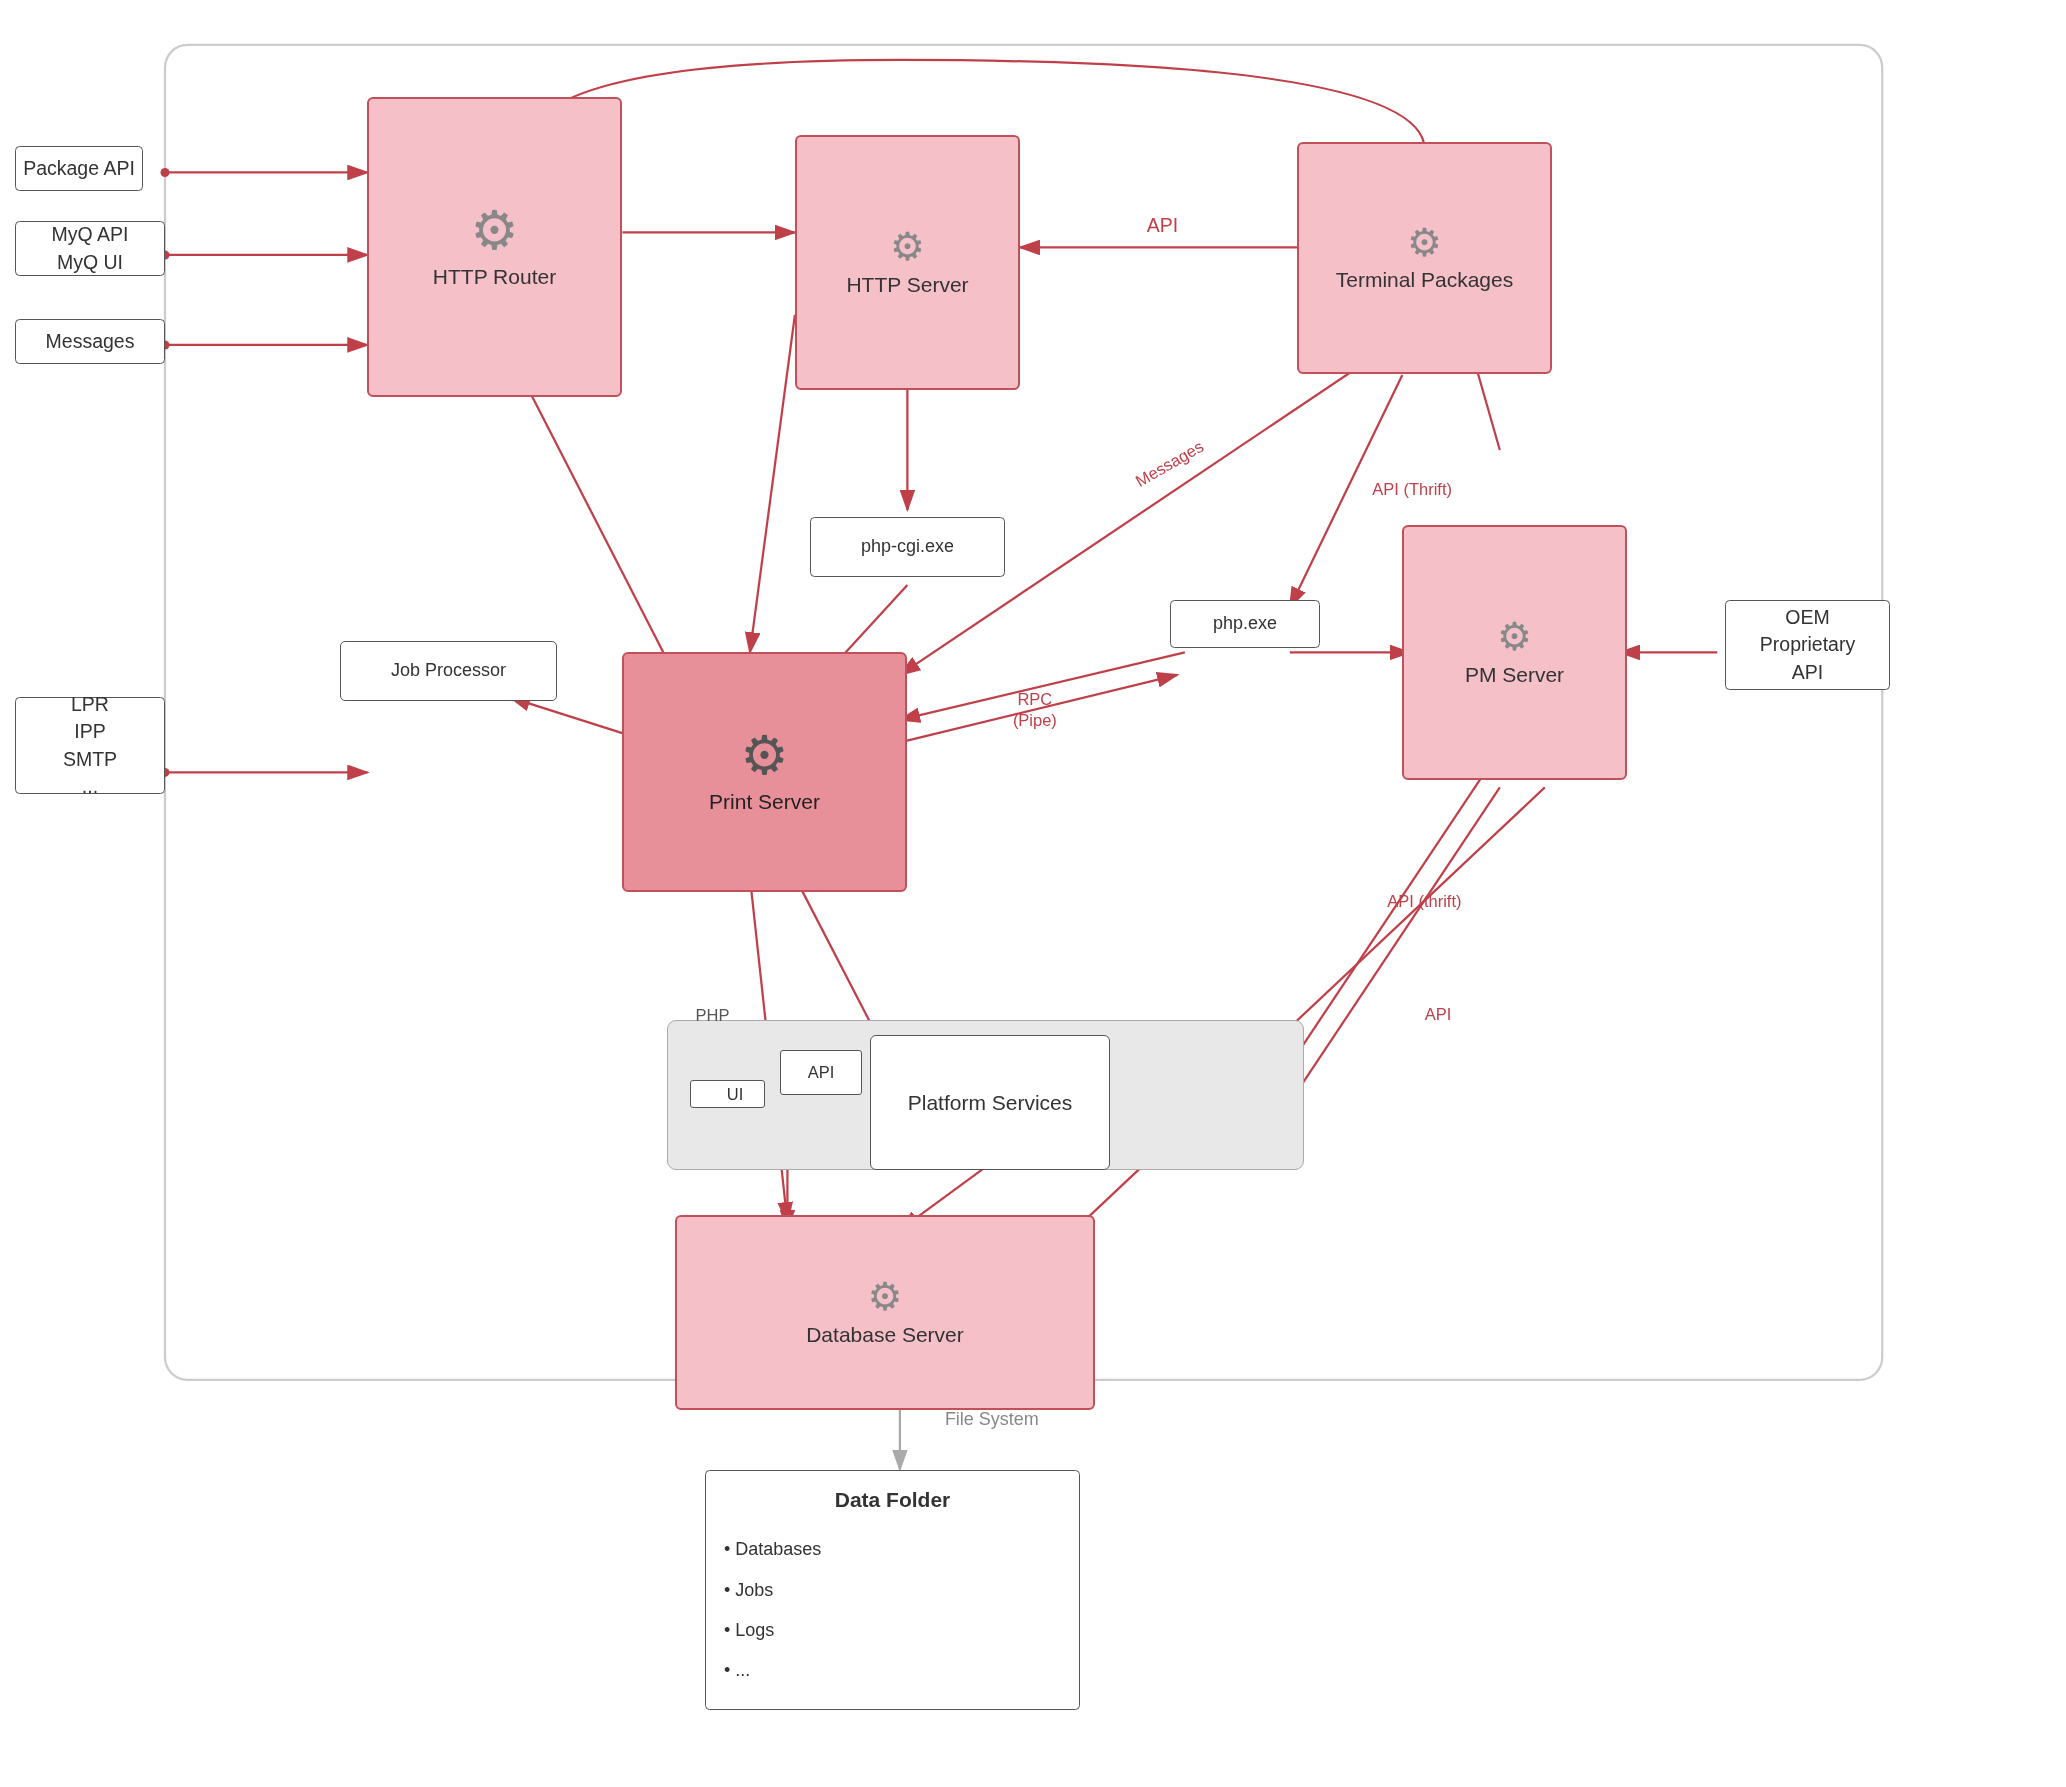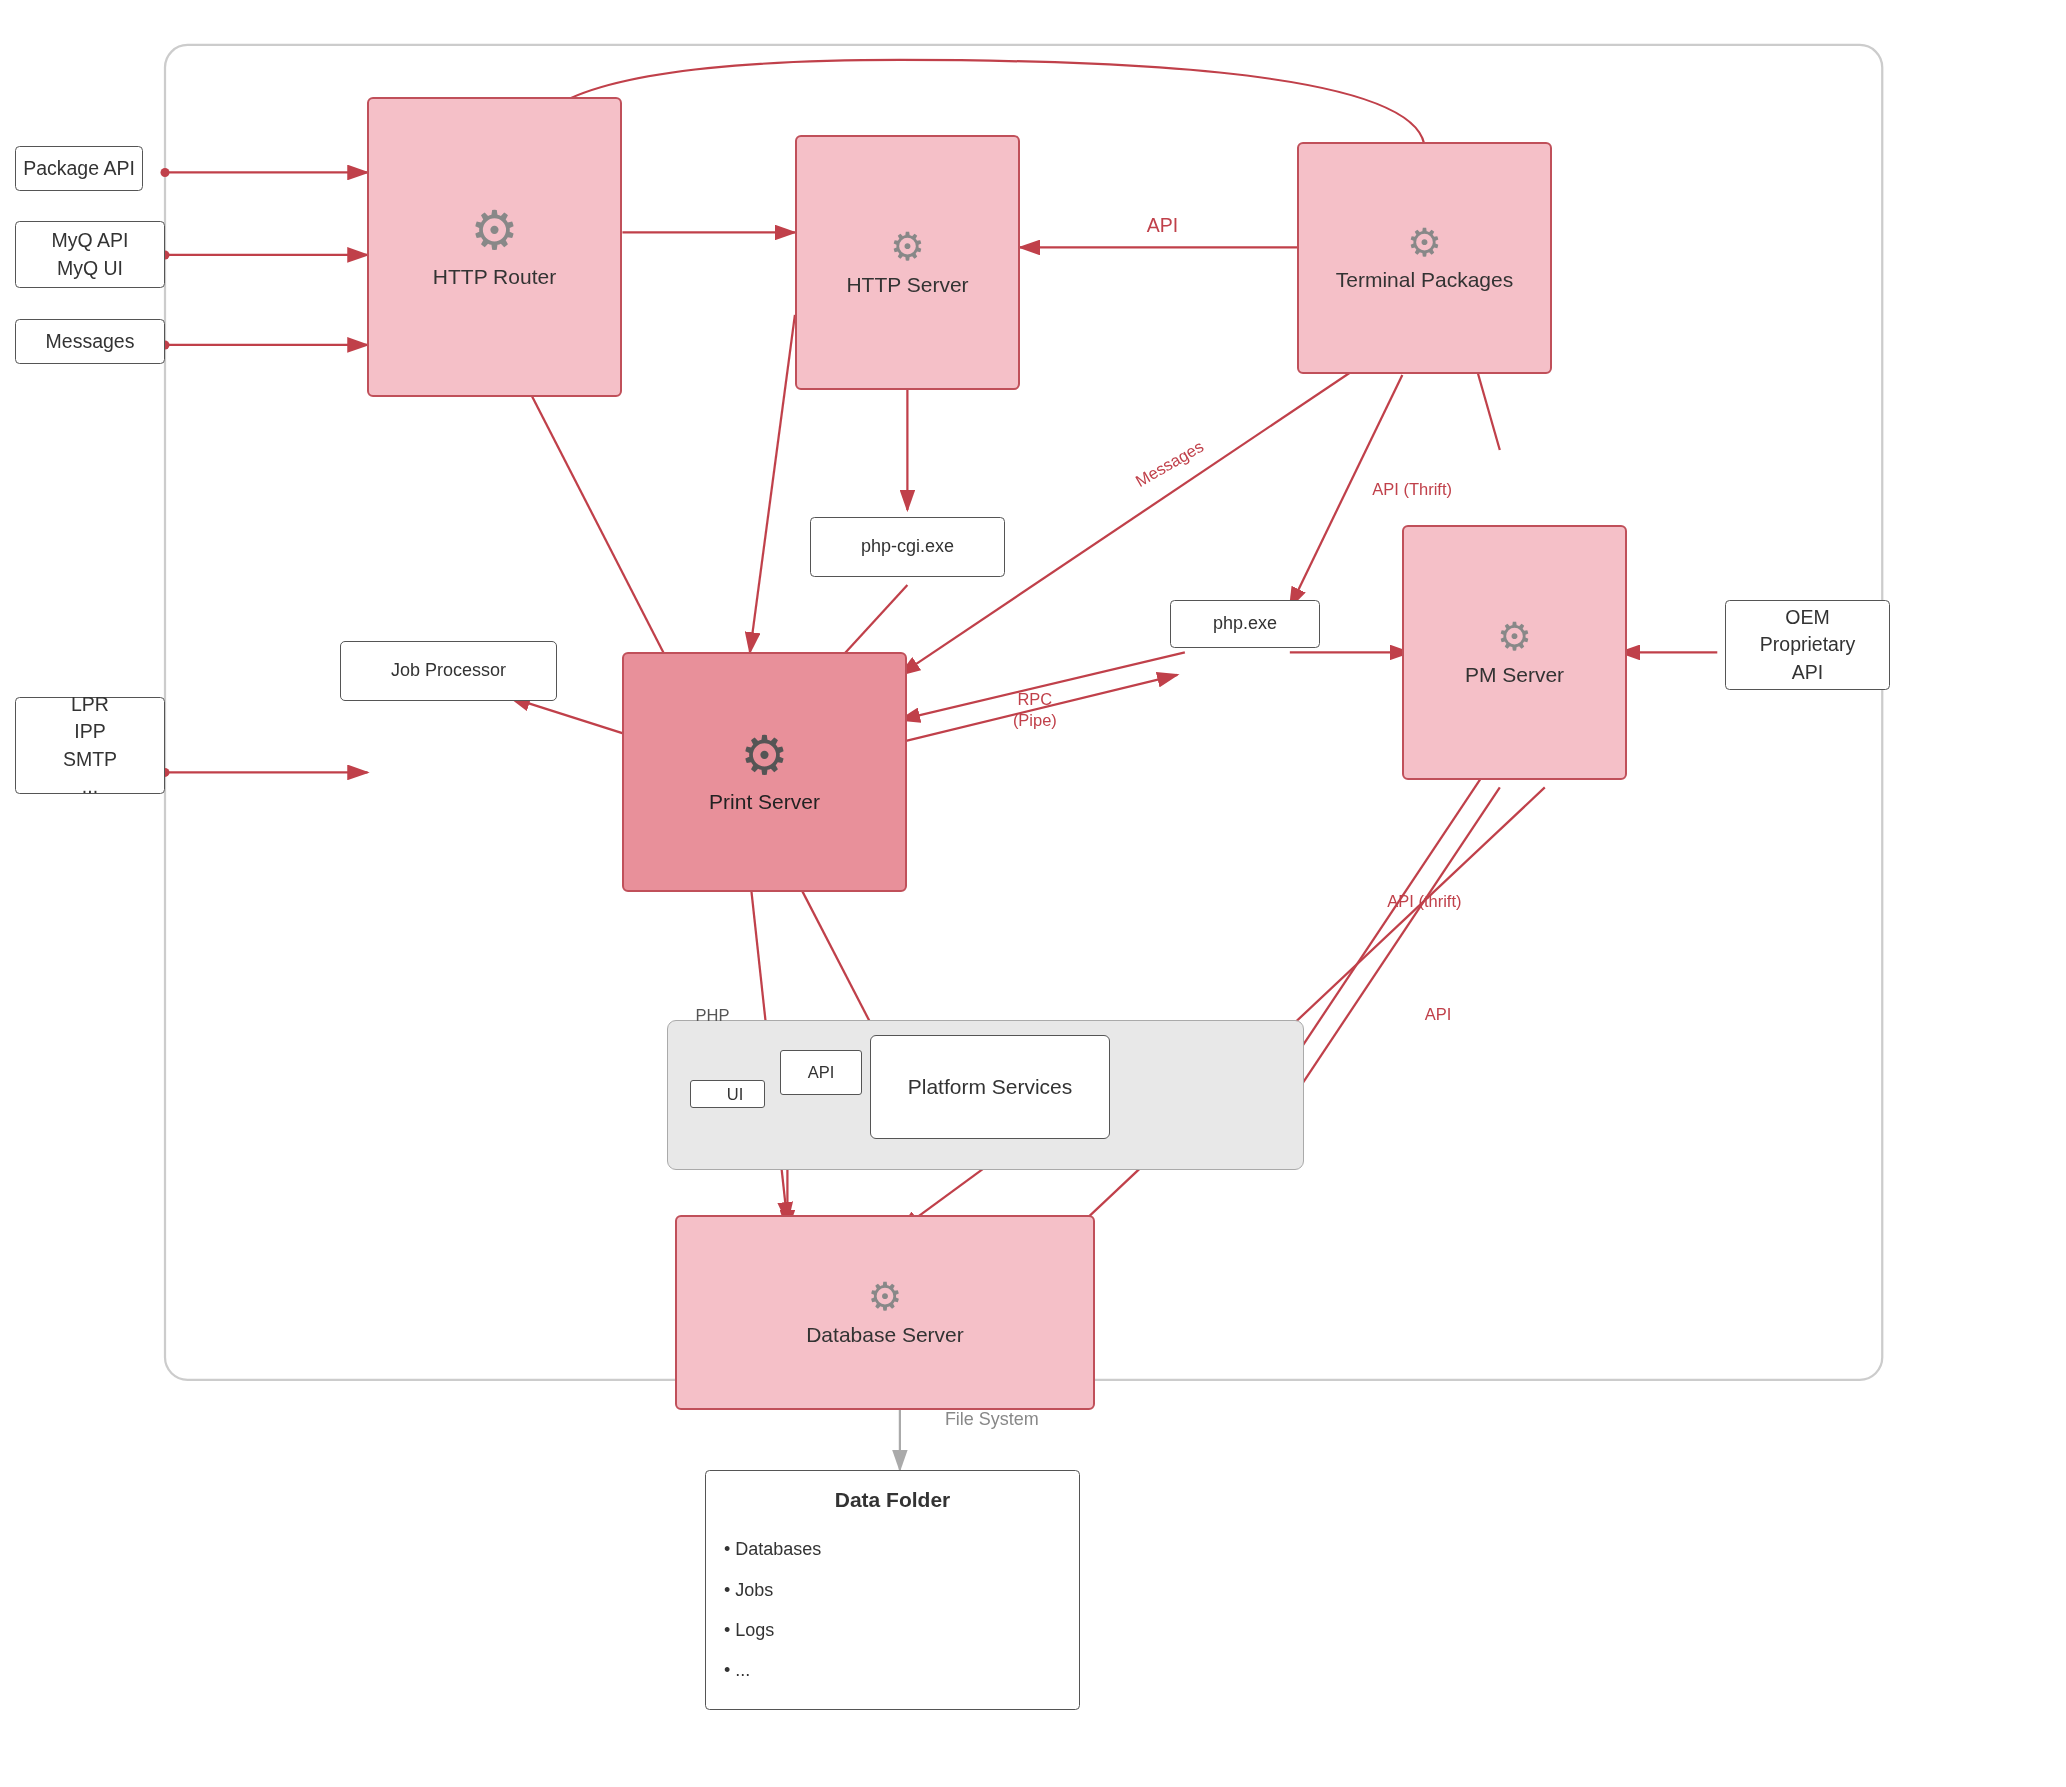--- a/index.html
+++ b/index.html
@@ -181,21 +181,21 @@
     <circle cx="220" cy="230" r="6" fill="#c0404a"></circle>
     <circle cx="220" cy="340" r="6" fill="#c0404a"></circle>
     <circle cx="220" cy="460" r="6" fill="#c0404a"></circle>
     <circle cx="220" cy="1030" r="6" fill="#c0404a"></circle>
   </svg>
 
   <div class="node node-white" style="left:15px; top:146px; width:128px; height:45px;">
     <span class="external-label">Package API</span>
   </div>
 
-  <div class="node node-white" style="left:15px; top:221px; width:150px; height:67px;">
+  <div class="node node-white" style="left:15px; top:221px; width:150px; height:55px;">
     <span class="external-label" style="white-space:pre-line;">MyQ API
 MyQ UI</span>
   </div>
 
   <div class="node node-white" style="left:15px; top:319px; width:150px; height:45px;">
     <span class="external-label">Messages</span>
   </div>
 
   <div class="node node-white" style="left:15px; top:697px; width:150px; height:97px;">
     <span class="external-label" style="white-space:pre-line;">LPR
@@ -253,21 +253,21 @@
   </div>
 
   <div class="node small-box" style="left:690px; top:1080px; width:75px; height:28px;padding-left:24px;">
     <span>UI</span>
   </div>
 
   <div class="node small-box" style="left:780px; top:1050px; width:82px; height:45px;">
     <span>API</span>
   </div>
 
-  <div class="node node-white" style="left:870px; top:1035px; width:240px; height:104px; background:#fff; border:1.5px solid #555; border-radius:6px; justify-content:center;">
+  <div class="node node-white" style="left:870px; top:1035px; width:240px; height:135px; background:#fff; border:1.5px solid #555; border-radius:6px; justify-content:center;">
     <span class="node-label">Platform Services</span>
   </div>
 
   <div class="node node-pink-light" style="left:675px; top:1215px; width:420px; height:195px;">
     <span class="gear-icon">⚙</span>
     <span class="node-label">Database Server</span>
   </div>
 
   <div class="node node-white" style="left:705px; top:1470px; width:375px; height:240px; align-items:flex-start; justify-content:flex-start; padding:15px 18px;gap:8px;">
     <span class="node-label" style="font-weight:600; margin-bottom:12px; align-self:center;">Data Folder</span>

